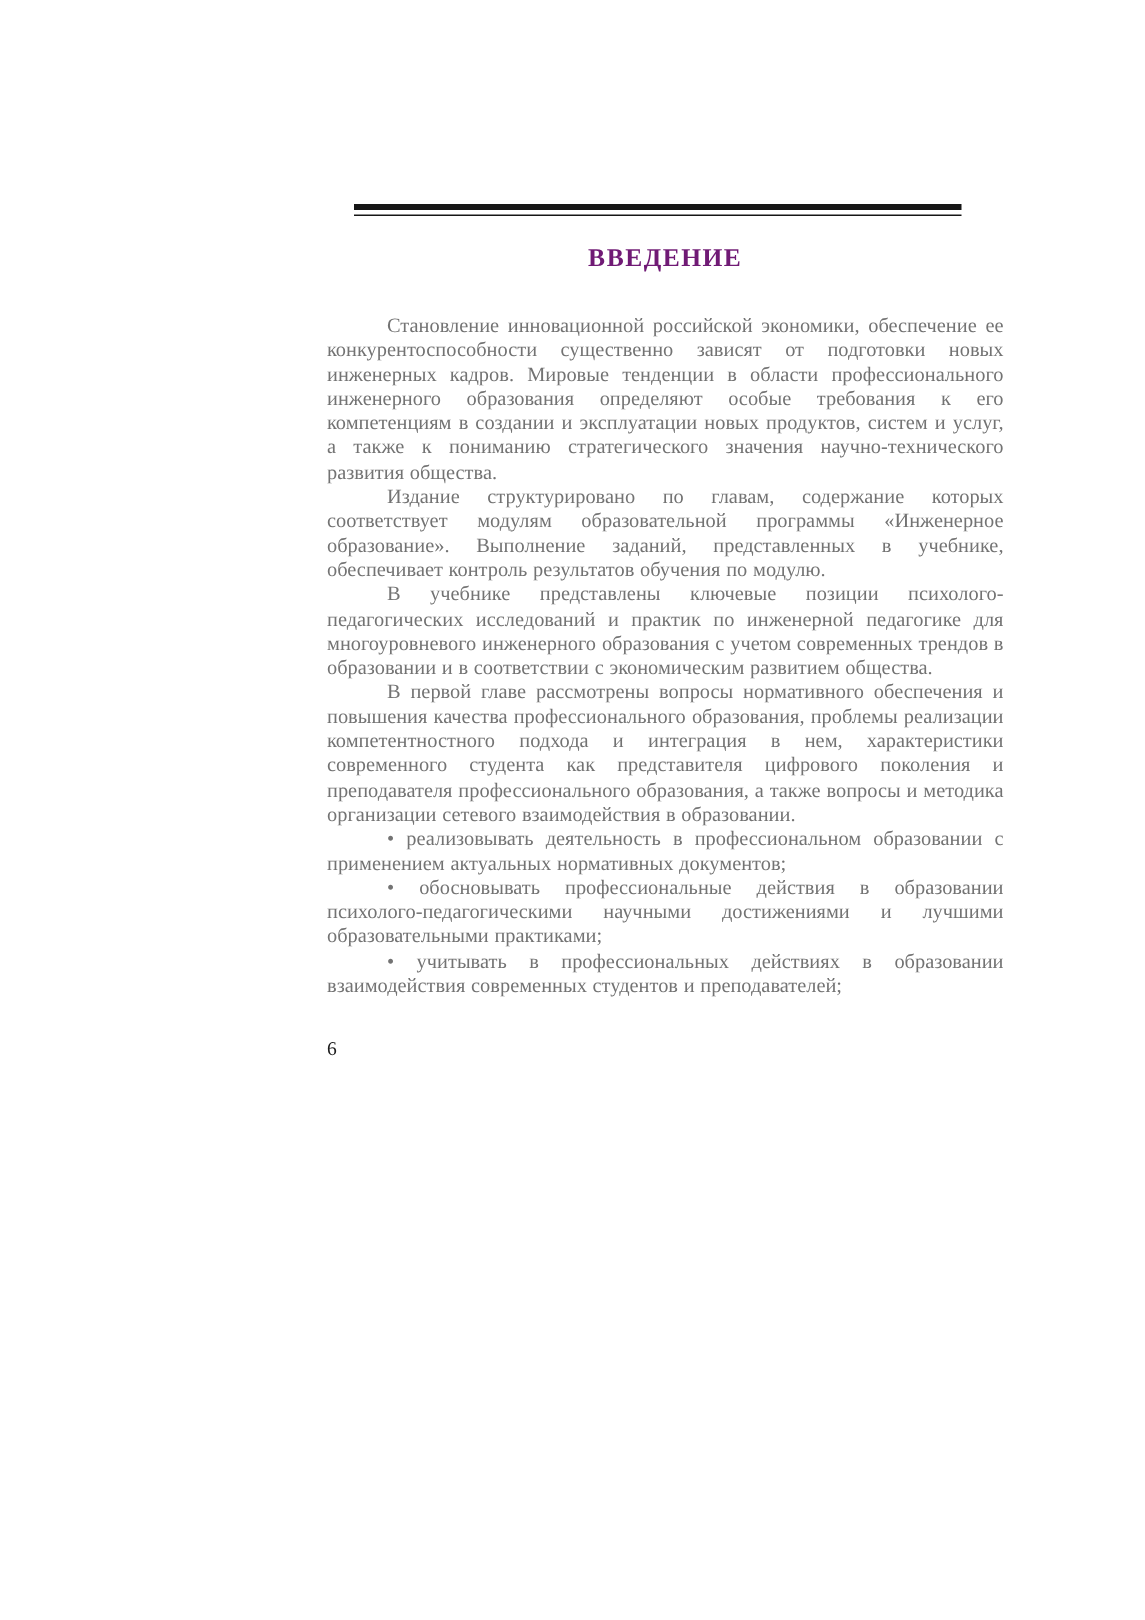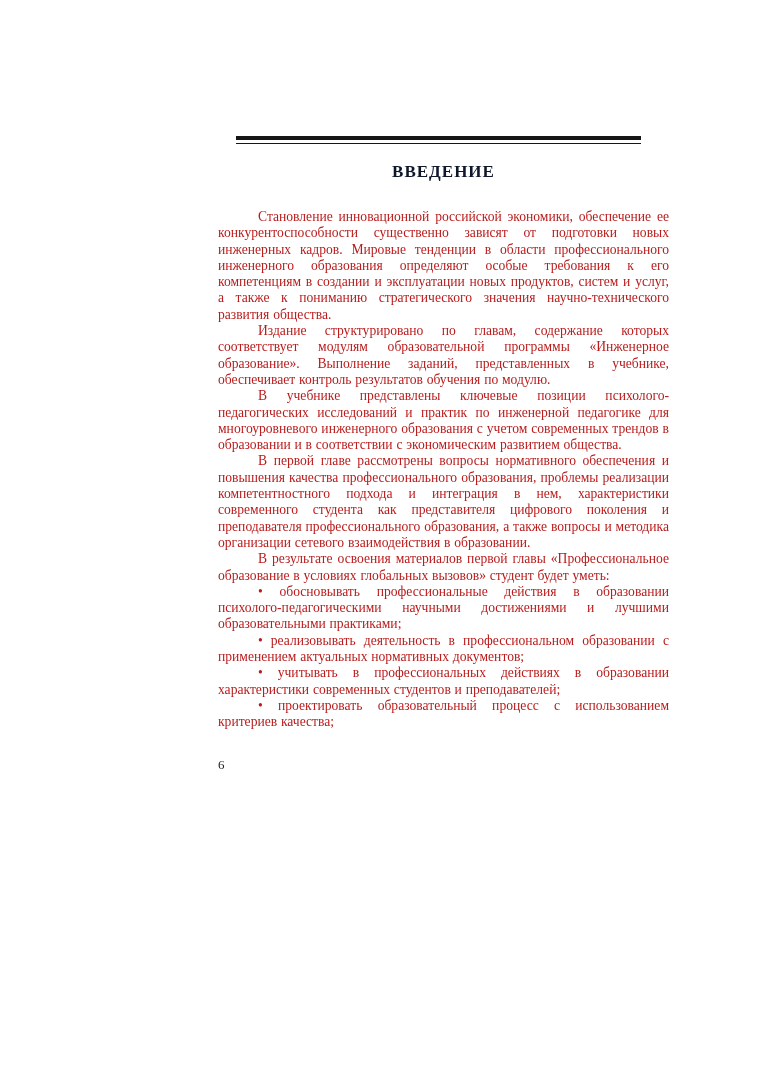--- a/index.html
+++ b/index.html
@@ -33,33 +33,33 @@
       height: 1px;
       background: #161616;
       margin-top: 3px;
     }
     .page-title {
       text-align: center;
       font-size: 17px;
       font-weight: bold;
       letter-spacing: 1px;
       margin: 18px 0 27px 0;
-      color: #0f172a;
+      color: #701a75;
     }
     .body-text {
       width: 451px;
     }
     .para {
       margin: 0;
       text-align: justify;
       text-indent: 40px;
       font-size: 13.6px;
       line-height: 16.3px;
       word-spacing: 0.4px;
-      color: #b91c1c;
+      color: #737373;
       hyphens: auto;
       -webkit-hyphens: auto;
     }
     .page-number {
       margin-top: 26px;
       font-size: 13px;
       color: #1c1c1c;
     }
   </style>
 </head>
@@ -73,23 +73,21 @@
       <div class="rule-thin"></div>
     </div>
 
     <h1 class="page-title">ВВЕДЕНИЕ</h1>
 
     <div class="body-text">
         <p class="para">Становление инновационной российской экономики, обеспечение ее конкурентоспособности существенно зависят от подготовки новых инженерных кадров. Мировые тенденции в области профессионального инженерного образования определяют особые требования к его компетенциям в создании и эксплуатации новых продуктов, систем и услуг, а также к пониманию стратегического значения научно-технического развития общества.</p>
         <p class="para">Издание структурировано по главам, содержание которых соответствует модулям образовательной программы «Инженерное образование». Выполнение заданий, представленных в учебнике, обеспечивает контроль результатов обучения по модулю.</p>
         <p class="para">В учебнике представлены ключевые позиции психолого-педагогических исследований и практик по инженерной педагогике для многоуровневого инженерного образования с учетом современных трендов в образовании и в соответствии с экономическим развитием общества.</p>
         <p class="para">В первой главе рассмотрены вопросы нормативного обеспечения и повышения качества профессионального образования, проблемы реализации компетентностного подхода и интеграция в нем, характеристики современного студента как представителя цифрового поколения и преподавателя профессионального образования, а также вопросы и методика организации сетевого взаимодействия в образовании.</p>
-        <p class="para">В результате освоения материалов первой главы «Профессиональное образование в условиях глобальных вызовов» студент будет уметь:</p>
+        <p class="para">• реализовывать деятельность в профессиональном образовании с применением актуальных нормативных документов;</p>
         <p class="para">• обосновывать профессиональные действия в образовании психолого-педагогическими научными достижениями и лучшими образовательными практиками;</p>
-        <p class="para">• реализовывать деятельность в профессиональном образовании с применением актуальных нормативных документов;</p>
-        <p class="para">• учитывать в профессиональных действиях в образовании характеристики современных студентов и преподавателей;</p>
-        <p class="para">• проектировать образовательный процесс с использованием критериев качества;</p>
+        <p class="para">• учитывать в профессиональных действиях в образовании взаимодействия современных студентов и преподавателей;</p>
       </div>
 
     <div class="page-number">6</div>
 
   </div>
 </div>
 
 </body></html>

